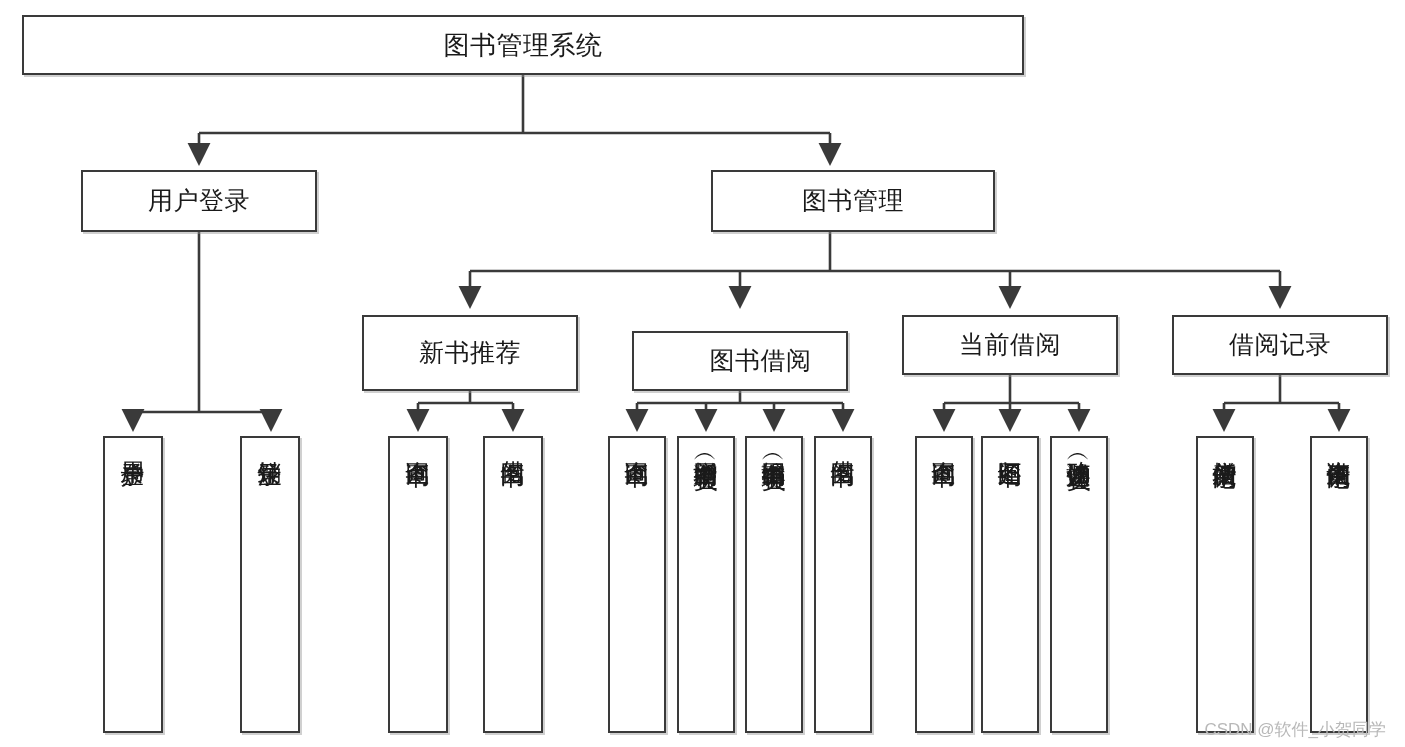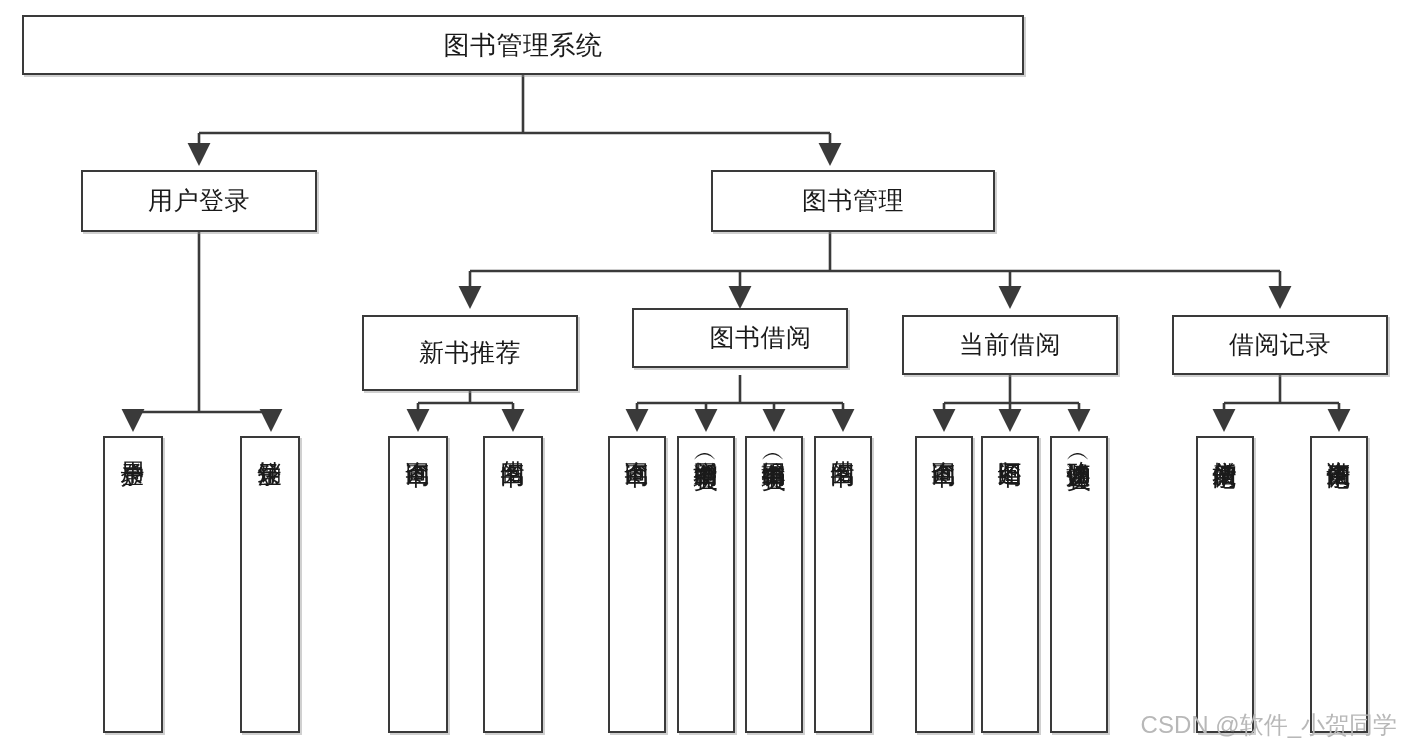--- a/index.html
+++ b/index.html
@@ -56,23 +56,23 @@
   .node.vert .node-label {
     writing-mode: vertical-rl;
     text-orientation: upright;
     font-size: 24px;
     line-height: 1.05;
     letter-spacing: 1px;
     white-space: nowrap;
   }
   .watermark {
     position: absolute;
-    right: 8px;
+    right: 19px;
     bottom: 6px;
-    font-size: 24px;
+    font-size: 17px;
     color: #b8b8b8;
     z-index: 5;
     white-space: nowrap;
     font-family: "Liberation Sans", "DejaVu Sans", sans-serif;
   }
 </style>
 </head>
 <body>
 
 <div id="diagram-root">
@@ -136,21 +136,21 @@
   </div>
 
   <div class="node horiz" style="left:711px; top:170px; width:284px; height:62px;">
     <span class="node-label">图书管理</span>
   </div>
 
   <div class="node horiz" style="left:362px; top:315px; width:216px; height:76px;">
     <span class="node-label">新书推荐</span>
   </div>
 
-  <div class="node horiz" style="left:632px; top:308px; width:216px; height:60px;padding-left:41px;">
+  <div class="node horiz" style="left:632px; top:331px; width:216px; height:60px;padding-left:41px;">
     <span class="node-label">图书借阅</span>
   </div>
 
   <div class="node horiz" style="left:902px; top:315px; width:216px; height:60px;">
     <span class="node-label">当前借阅</span>
   </div>
 
   <div class="node horiz" style="left:1172px; top:315px; width:216px; height:60px;">
     <span class="node-label">借阅记录</span>
   </div>

